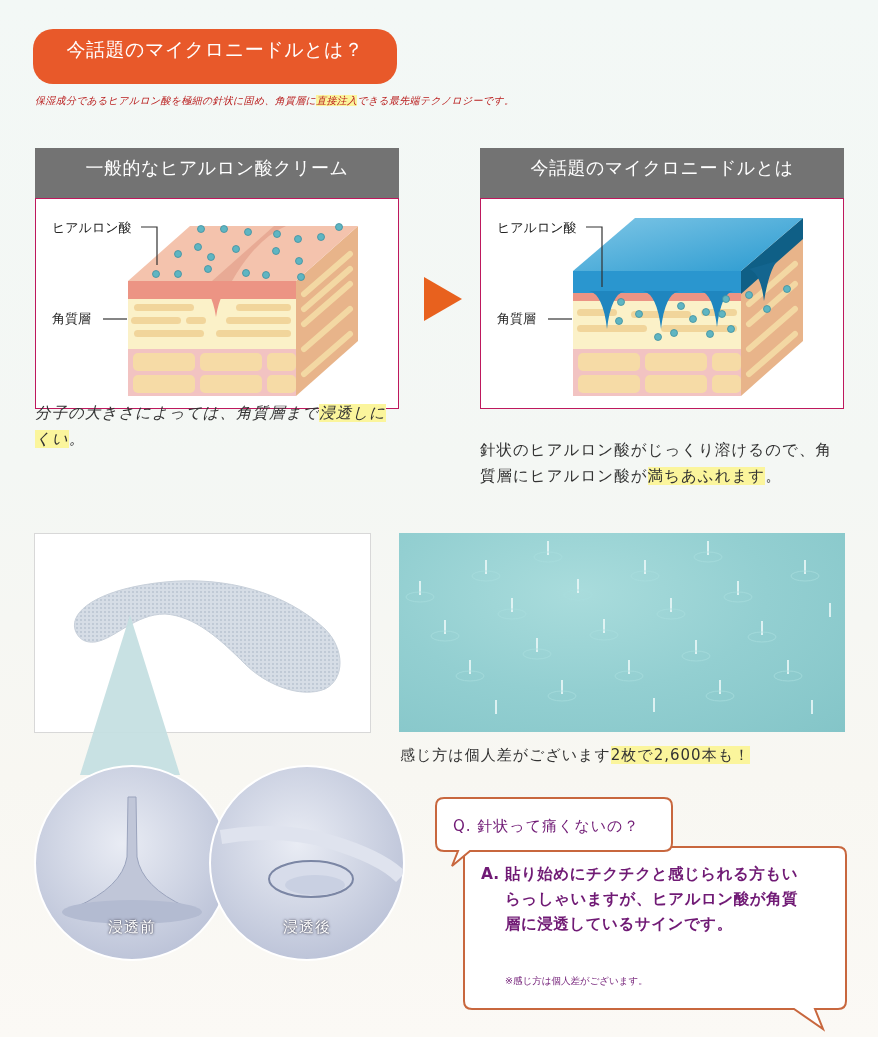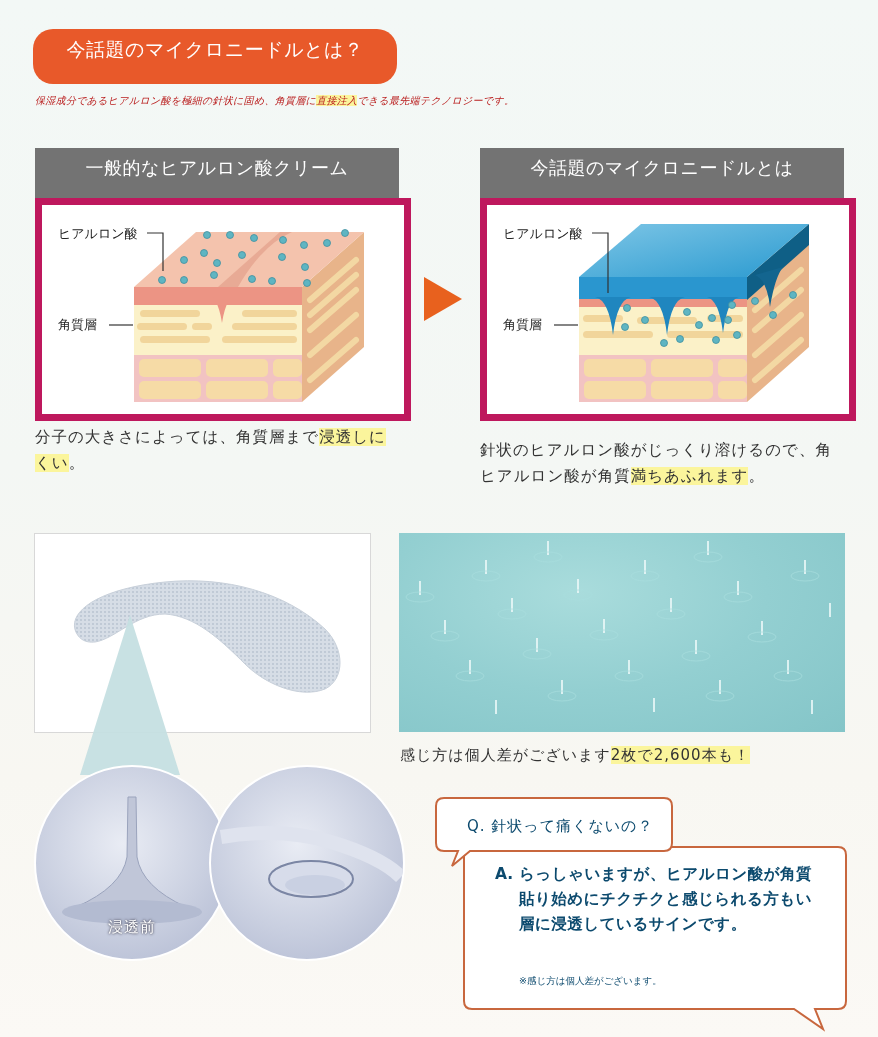--- a/index.html
+++ b/index.html
@@ -14,32 +14,32 @@
     left:33px; top:29px; width:364px; height:55px; border-radius:20px;
     background:#e8592a; color:#fff; font-size:19px; line-height:40px;
     text-align:center; letter-spacing:0.5px;
   }
   .intro { left:35px; top:90px; font-size:10px; line-height:22px; white-space:nowrap; color:#b91c1c; letter-spacing:0.3px;font-style:italic; }
   .hl { background:#fbf59c; }
   .hdr {
     top:148px; width:364px; height:52px; background:#737373; color:#fff;
     font-size:18px; line-height:40px; text-align:center; letter-spacing:0.5px;
   }
-  .panel { top:198px; width:362px; height:209px; background:#fff; border:7px solid #be185d;text-align:center; }
+  .panel { top:198px; width:362px; height:209px; background:#fff; border:1px solid #be185d;text-align:center; }
   .caption { font-size:15.5px; line-height:26px; color:#333; letter-spacing:1px; }
   .lbl { font-size:13px; color:#222; white-space:nowrap; }
   .arrow { left:424px; top:277px; width:0; height:0; border-top:22px solid transparent; border-bottom:22px solid transparent; border-left:38px solid #e8611e; }
   .photo-box { left:34px; top:533px; width:335px; height:198px; background:#fff; border:1px solid #d8d8d8; }
   .needle-photo { left:399px; top:533px; width:446px; height:199px; overflow:hidden;
     background: radial-gradient(ellipse at 40% 30%, #a9dcdc 0%, #93cfd1 50%, #84c5c8 100%); }
   .circle { width:192px; height:192px; border-radius:50%; border:2px solid #fff; overflow:hidden;
     background: radial-gradient(circle at 45% 40%, #e9ecf4 0%, #c9cfe0 55%, #aeb6cf 100%); text-decoration: underline; }
   .circle-label { position:absolute; left:0; right:0; bottom:22px; text-align:center; color:#fff;
     font-size:15px; text-shadow: 0 0 3px #556, 0 0 2px #556; letter-spacing:1px; }
-  .bubble-text { color:#0c4a6e;margin-left:14px; }
+  .bubble-text { color:#701a75; }
 </style>
 </head>
 <body>
 
 <div class="abs pill">今話題のマイクロニードルとは？</div>
 
 <div class="abs intro"><span>保湿成分であるヒアルロン酸を極細の針状に固め、角質層に</span><span class="hl">直接注入</span><span>できる最先端テクノロジーです。</span></div>
 
 <div class="abs hdr" style="left:35px;">一般的なヒアルロン酸クリーム</div>
 
@@ -179,23 +179,23 @@
         <circle cx="286" cy="110" r="3.5"></circle>
         <circle cx="306" cy="90" r="3.5"></circle>
     </g>
     <polyline points="105,28 121,28 121,88" fill="none" stroke="#333" stroke-width="1.2"></polyline>
     <line x1="67" y1="120" x2="91" y2="120" stroke="#333" stroke-width="1.2"></line>
   </svg>
   <div class="abs lbl" style="left:16px; top:20px;">ヒアルロン酸</div>
   <div class="abs lbl" style="left:16px; top:111px;">角質層</div>
 </div>
 
-<div class="abs caption" style="left:35px; top:424px; width:380px;"><span>分子の大きさによっては、角質層まで</span><span class="hl">浸透しに</span><br><span class="hl">くい</span><span>。</span></div>
-
-<div class="abs caption" style="left:480px; top:424px; width:380px;margin-top:13px;"><span>針状のヒアルロン酸がじっくり溶けるので、角</span><br><span>ヒアルロン酸が角質</span><span class="hl">満ちあふれます</span><span>。</span></div>
+<div class="abs caption" style="left:35px; top:400px; width:380px;font-style:italic;"><span>分子の大きさによっては、角質層まで</span><span class="hl">浸透しに</span><br><span class="hl">くい</span><span>。</span></div>
+
+<div class="abs caption" style="left:480px; top:424px; width:380px;margin-top:13px;"><span>針状のヒアルロン酸がじっくり溶けるので、角</span><br><span>質層にヒアルロン酸が</span><span class="hl">満ちあふれます</span><span>。</span></div>
 
 <div class="abs photo-box">
   <svg width="335" height="198" viewBox="0 0 335 198">
     <defs>
       <pattern id="dots" width="4" height="4" patternUnits="userSpaceOnUse">
         <rect width="4" height="4" fill="#d6dde6"></rect>
           <circle cx="2" cy="2" r="0.9" fill="#b6c1cf"></circle>
       </pattern>
     </defs>
     <path d="M42,100 C30,80 60,55 130,48 C190,42 250,58 290,95 C310,115 310,145 290,155 C265,165 230,150 210,130 C185,105 160,82 130,80 C100,80 80,105 60,108 C50,109 45,105 42,100 Z" fill="url(#dots)" stroke="#c8d0da" stroke-width="1"></path>
@@ -212,20 +212,21 @@
     <ellipse cx="96" cy="145" rx="70" ry="12" fill="#b3bbd1"></ellipse>
   </svg>
   <div class="circle-label">浸透前</div>
 </div>
 <div class="abs circle" style="left:209px; top:765px;">
   <svg width="192" height="192" viewBox="0 0 192 192">
     <path d="M10,70 Q70,60 120,75 Q170,90 190,110" fill="none" stroke="#dfe3ee" stroke-width="14"></path>
     <ellipse cx="100" cy="112" rx="42" ry="18" fill="#d7dcea" stroke="#7b86a4" stroke-width="2"></ellipse>
     <ellipse cx="104" cy="118" rx="30" ry="10" fill="#c9d0e2"></ellipse>
   </svg>
+  <div class="circle-label">浸透後</div>
 </div>
 
 <div class="abs needle-photo">
   <svg width="446" height="199" viewBox="0 0 446 199">
     <g fill="#eaf8f8" opacity="0.85">
       <rect x="148" y="8" width="2" height="14"></rect>
         <rect x="308" y="8" width="2" height="14"></rect>
       <rect x="86" y="27" width="2" height="14"></rect>
         <rect x="245" y="27" width="2" height="14"></rect>
         <rect x="405" y="27" width="2" height="14"></rect>
@@ -278,17 +279,17 @@
 
 <svg class="abs" style="left:430px; top:790px;" width="448" height="247" viewBox="0 0 448 247">
 
   <path d="M42,57 L408,57 Q416,57 416,65 L416,211 Q416,219 408,219 L385,219 L393,239 L364,219 L42,219 Q34,219 34,211 L34,65 Q34,57 42,57 Z" fill="#fff" stroke="#c8673e" stroke-width="2"></path>
 
   <path d="M14,8 L234,8 Q242,8 242,16 L242,53 Q242,61 234,61 L40,61 L22,76 L28,61 L14,61 Q6,61 6,53 L6,16 Q6,8 14,8 Z" fill="#fff" stroke="#c8673e" stroke-width="2"></path>
 </svg>
 <div class="abs bubble-text" style="left:453px; top:817px; font-size:15px; letter-spacing:1px; white-space:nowrap;">Q. 針状って痛くないの？</div>
 <div class="abs bubble-text" style="left:481px; top:862px; font-size:15.5px; line-height:25px; font-weight:bold;">A.</div>
 <div class="abs bubble-text" style="left:505px; top:862px; font-size:15.5px; line-height:25px; font-weight:bold; white-space:nowrap; letter-spacing:0.5px;">
+  <div>貼り始めにチクチクと感じられる方もい</div>
   <div>らっしゃいますが、ヒアルロン酸が角質</div>
-  <div>貼り始めにチクチクと感じられる方もい</div>
   <div>層に浸透しているサインです。</div>
 </div>
 <div class="abs bubble-text" style="left:505px; top:975px; font-size:9.5px; white-space:nowrap;">※感じ方は個人差がございます。</div>
 
 </body></html>

